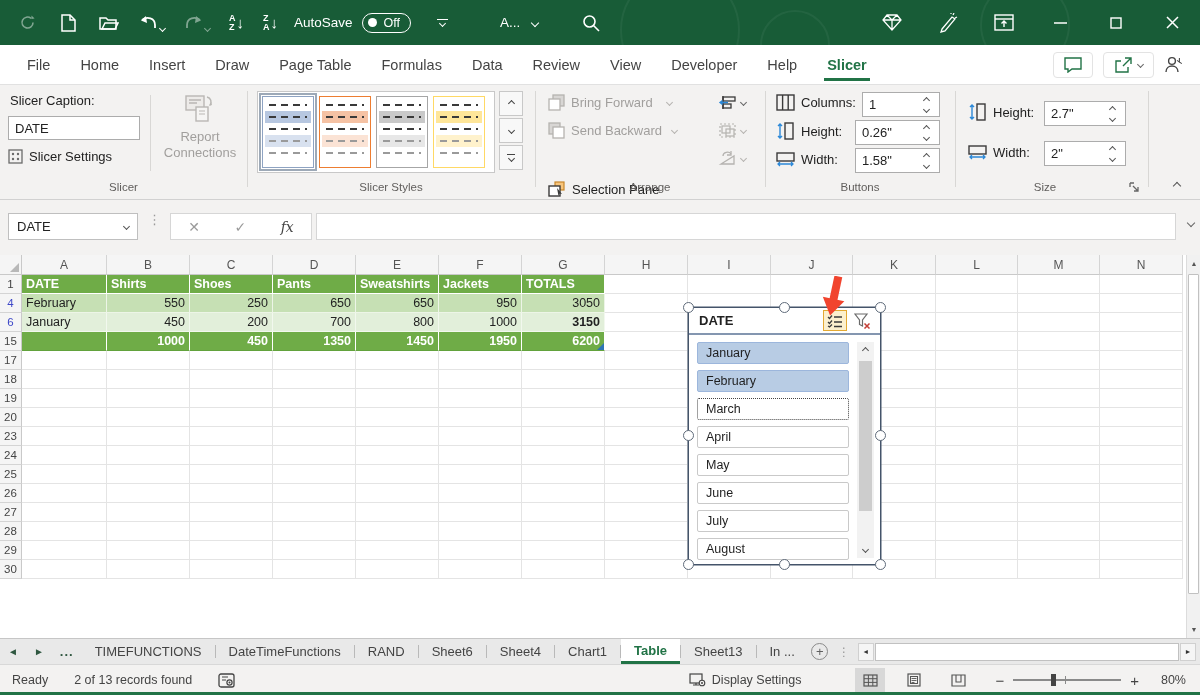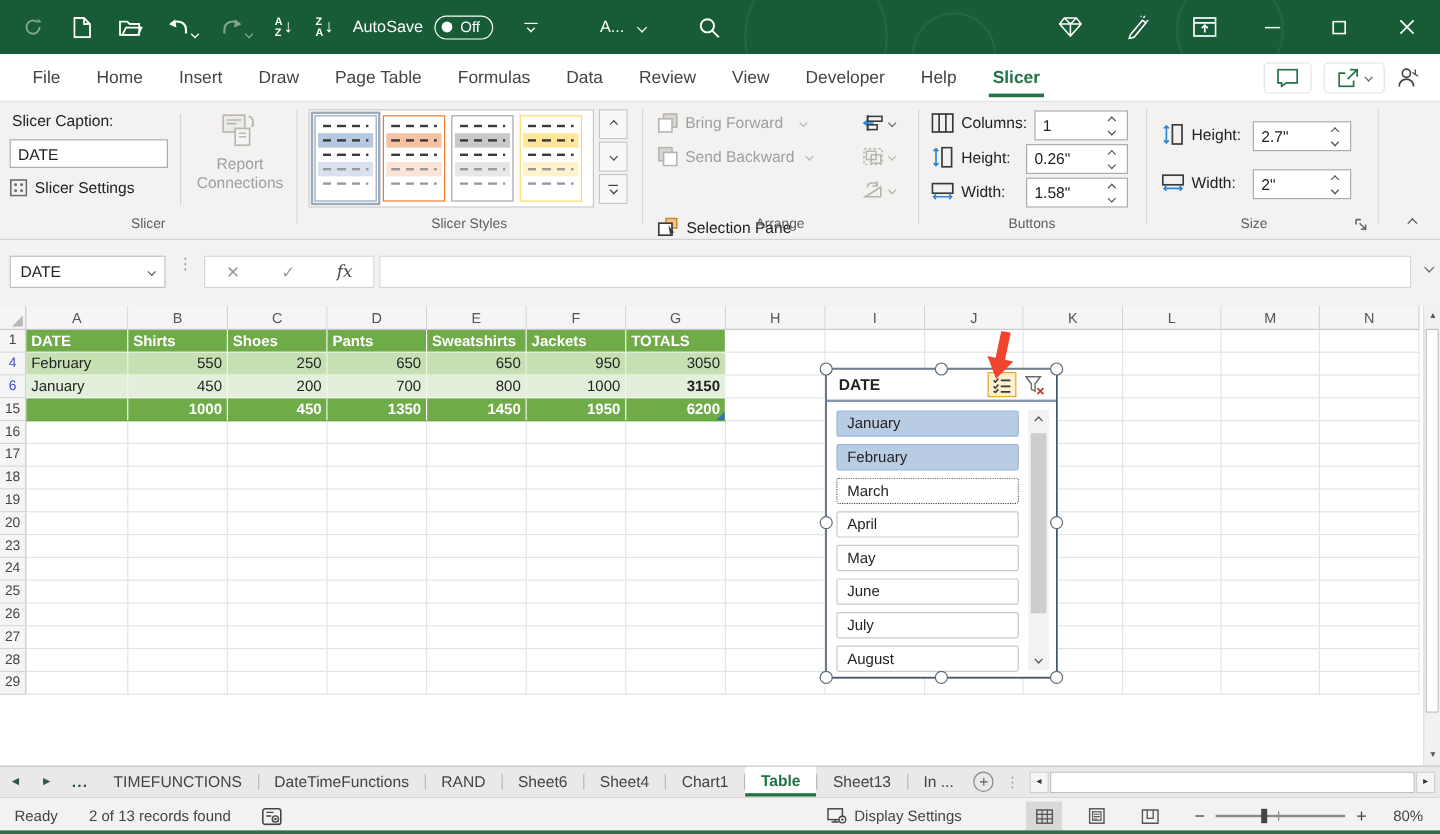--- a/index.html
+++ b/index.html
@@ -636,37 +636,20 @@
         <div class="gcell tt num" style="width: 83px;">6200<div class="fillmark"></div></div>
         <div class="gcell" style="width: 83px;"></div>
         <div class="gcell" style="width: 83px;"></div>
         <div class="gcell" style="width: 82px;"></div>
         <div class="gcell" style="width: 83px;"></div>
         <div class="gcell" style="width: 82px;"></div>
         <div class="gcell" style="width: 82px;"></div>
         <div class="gcell" style="width: 83px;"></div>
       </div>
       <div class="grow">
-        <div class="rhead">16</div>
-        <div class="gcell" style="width: 85px;"></div>
-        <div class="gcell" style="width: 83px;"></div>
-        <div class="gcell" style="width: 83px;"></div>
-        <div class="gcell" style="width: 83px;"></div>
-        <div class="gcell" style="width: 83px;"></div>
-        <div class="gcell" style="width: 83px;"></div>
-        <div class="gcell" style="width: 83px;"></div>
-        <div class="gcell" style="width: 83px;"></div>
-        <div class="gcell" style="width: 83px;"></div>
-        <div class="gcell" style="width: 82px;"></div>
-        <div class="gcell" style="width: 83px;"></div>
-        <div class="gcell" style="width: 82px;"></div>
-        <div class="gcell" style="width: 82px;"></div>
-        <div class="gcell" style="width: 83px;"></div>
-      </div>
-      <div class="grow">
         <div class="rhead">17</div>
         <div class="gcell" style="width: 85px;"></div>
         <div class="gcell" style="width: 83px;"></div>
         <div class="gcell" style="width: 83px;"></div>
         <div class="gcell" style="width: 83px;"></div>
         <div class="gcell" style="width: 83px;"></div>
         <div class="gcell" style="width: 83px;"></div>
         <div class="gcell" style="width: 83px;"></div>
         <div class="gcell" style="width: 83px;"></div>
         <div class="gcell" style="width: 83px;"></div>
@@ -824,20 +807,37 @@
         <div class="gcell" style="width: 83px;"></div>
         <div class="gcell" style="width: 83px;"></div>
         <div class="gcell" style="width: 82px;"></div>
         <div class="gcell" style="width: 83px;"></div>
         <div class="gcell" style="width: 82px;"></div>
         <div class="gcell" style="width: 82px;"></div>
         <div class="gcell" style="width: 83px;"></div>
       </div>
       <div class="grow">
         <div class="rhead">29</div>
+        <div class="gcell" style="width: 85px;"></div>
+        <div class="gcell" style="width: 83px;"></div>
+        <div class="gcell" style="width: 83px;"></div>
+        <div class="gcell" style="width: 83px;"></div>
+        <div class="gcell" style="width: 83px;"></div>
+        <div class="gcell" style="width: 83px;"></div>
+        <div class="gcell" style="width: 83px;"></div>
+        <div class="gcell" style="width: 83px;"></div>
+        <div class="gcell" style="width: 83px;"></div>
+        <div class="gcell" style="width: 82px;"></div>
+        <div class="gcell" style="width: 83px;"></div>
+        <div class="gcell" style="width: 82px;"></div>
+        <div class="gcell" style="width: 82px;"></div>
+        <div class="gcell" style="width: 83px;"></div>
+      </div>
+      <div class="grow">
+        <div class="rhead">30</div>
         <div class="gcell" style="width: 85px;"></div>
         <div class="gcell" style="width: 83px;"></div>
         <div class="gcell" style="width: 83px;"></div>
         <div class="gcell" style="width: 83px;"></div>
         <div class="gcell" style="width: 83px;"></div>
         <div class="gcell" style="width: 83px;"></div>
         <div class="gcell" style="width: 83px;"></div>
         <div class="gcell" style="width: 83px;"></div>
         <div class="gcell" style="width: 83px;"></div>
         <div class="gcell" style="width: 82px;"></div>

